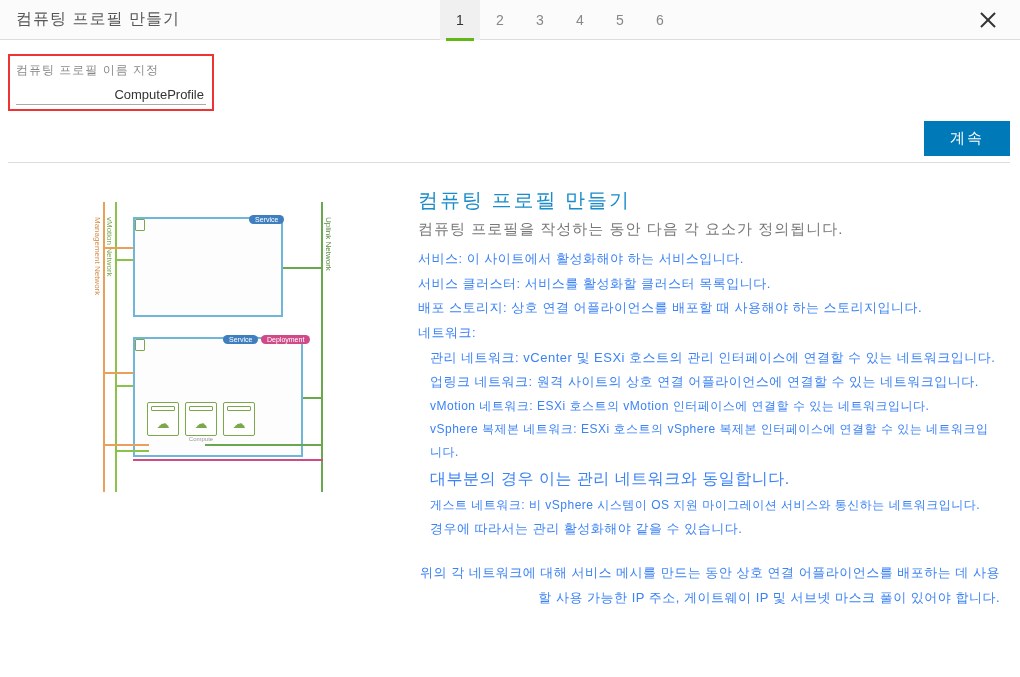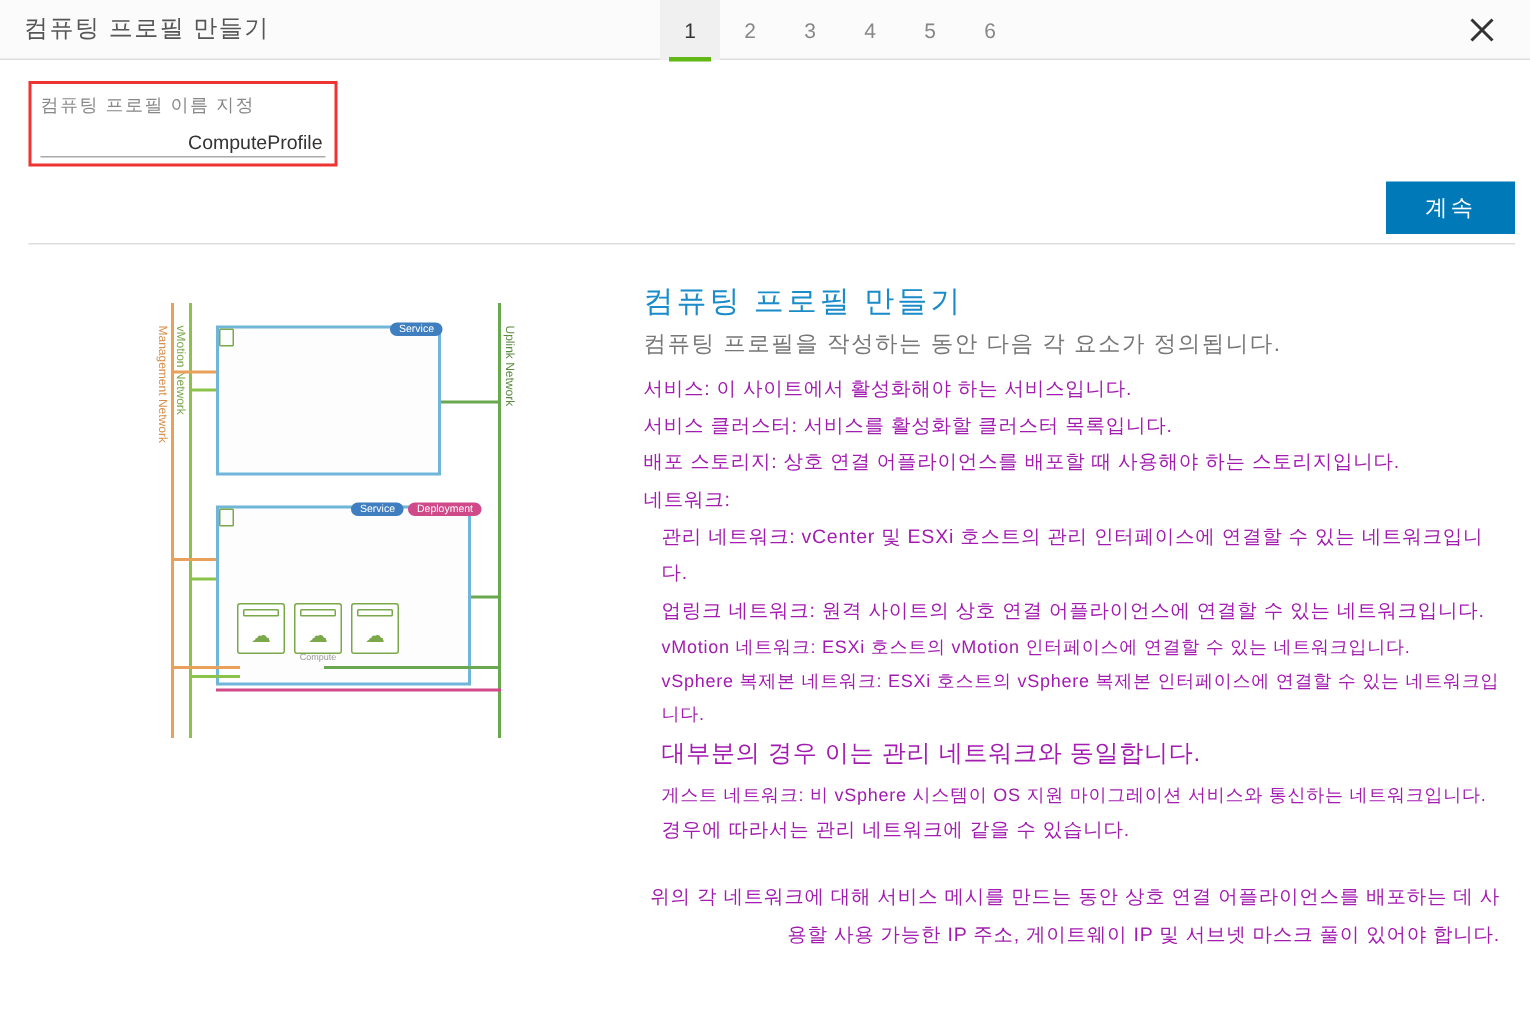--- a/index.html
+++ b/index.html
@@ -66,21 +66,21 @@
     width: 40px;
     height: 40px;
     display: flex;
     align-items: center;
     justify-content: center;
     cursor: pointer;
     font-size: 24px;
     color: #333;
   }
   .body-area {
-    padding: 14px 10px 0 19px;
+    padding: 14px 10px 0 8px;
     position: relative;
   }
   .name-box {
     border: 2px solid #e33;
     width: 206px;
     padding: 6px 6px 4px 6px;
   }
   .name-label {
     font-size: 12px;
     color: #888;
@@ -135,21 +135,21 @@
     letter-spacing: 2px;
     margin-bottom: 6px;
   }
   .content-sub {
     color: #777;
     font-size: 15px;
     letter-spacing: 1px;
     margin-bottom: 8px;
   }
   .def-line {
-    color: #a21caf;
+    color: #3b82f6;
     font-size: 13px;
     line-height: 1.9;
     letter-spacing: 0.5px;
   }
   .def-indent {
     margin-left: 12px;
   }
   .def-small {
     font-size: 12px;
   }
@@ -341,18 +341,18 @@
       <div class="def-line">서비스 클러스터: 서비스를 활성화할 클러스터 목록입니다.</div>
       <div class="def-line">배포 스토리지: 상호 연결 어플라이언스를 배포할 때 사용해야 하는 스토리지입니다.</div>
       <div class="def-line">네트워크:</div>
 
       <div class="def-line def-indent">관리 네트워크: vCenter 및 ESXi 호스트의 관리 인터페이스에 연결할 수 있는 네트워크입니다.</div>
       <div class="def-line def-indent">업링크 네트워크: 원격 사이트의 상호 연결 어플라이언스에 연결할 수 있는 네트워크입니다.</div>
       <div class="def-line def-indent def-small">vMotion 네트워크: ESXi 호스트의 vMotion 인터페이스에 연결할 수 있는 네트워크입니다.</div>
       <div class="def-line def-indent def-small">vSphere 복제본 네트워크: ESXi 호스트의 vSphere 복제본 인터페이스에 연결할 수 있는 네트워크입니다.</div>
       <div class="def-line def-indent def-large">대부분의 경우 이는 관리 네트워크와 동일합니다.</div>
       <div class="def-line def-indent def-small">게스트 네트워크: 비 vSphere 시스템이 OS 지원 마이그레이션 서비스와 통신하는 네트워크입니다.</div>
-      <div class="def-line def-indent">경우에 따라서는 관리 네트워크에 같을 수 있습니다.</div>
+      <div class="def-line def-indent">경우에 따라서는 관리 활성화해야 같을 수 있습니다.</div>
 
       <div class="def-line def-para">위의 각 네트워크에 대해 서비스 메시를 만드는 동안 상호 연결 어플라이언스를 배포하는 데 사용할 사용 가능한 IP 주소, 게이트웨이 IP 및 서브넷 마스크 풀이 있어야 합니다.</div>
     </div>
   </div>
 </div>
 
 </body></html>

